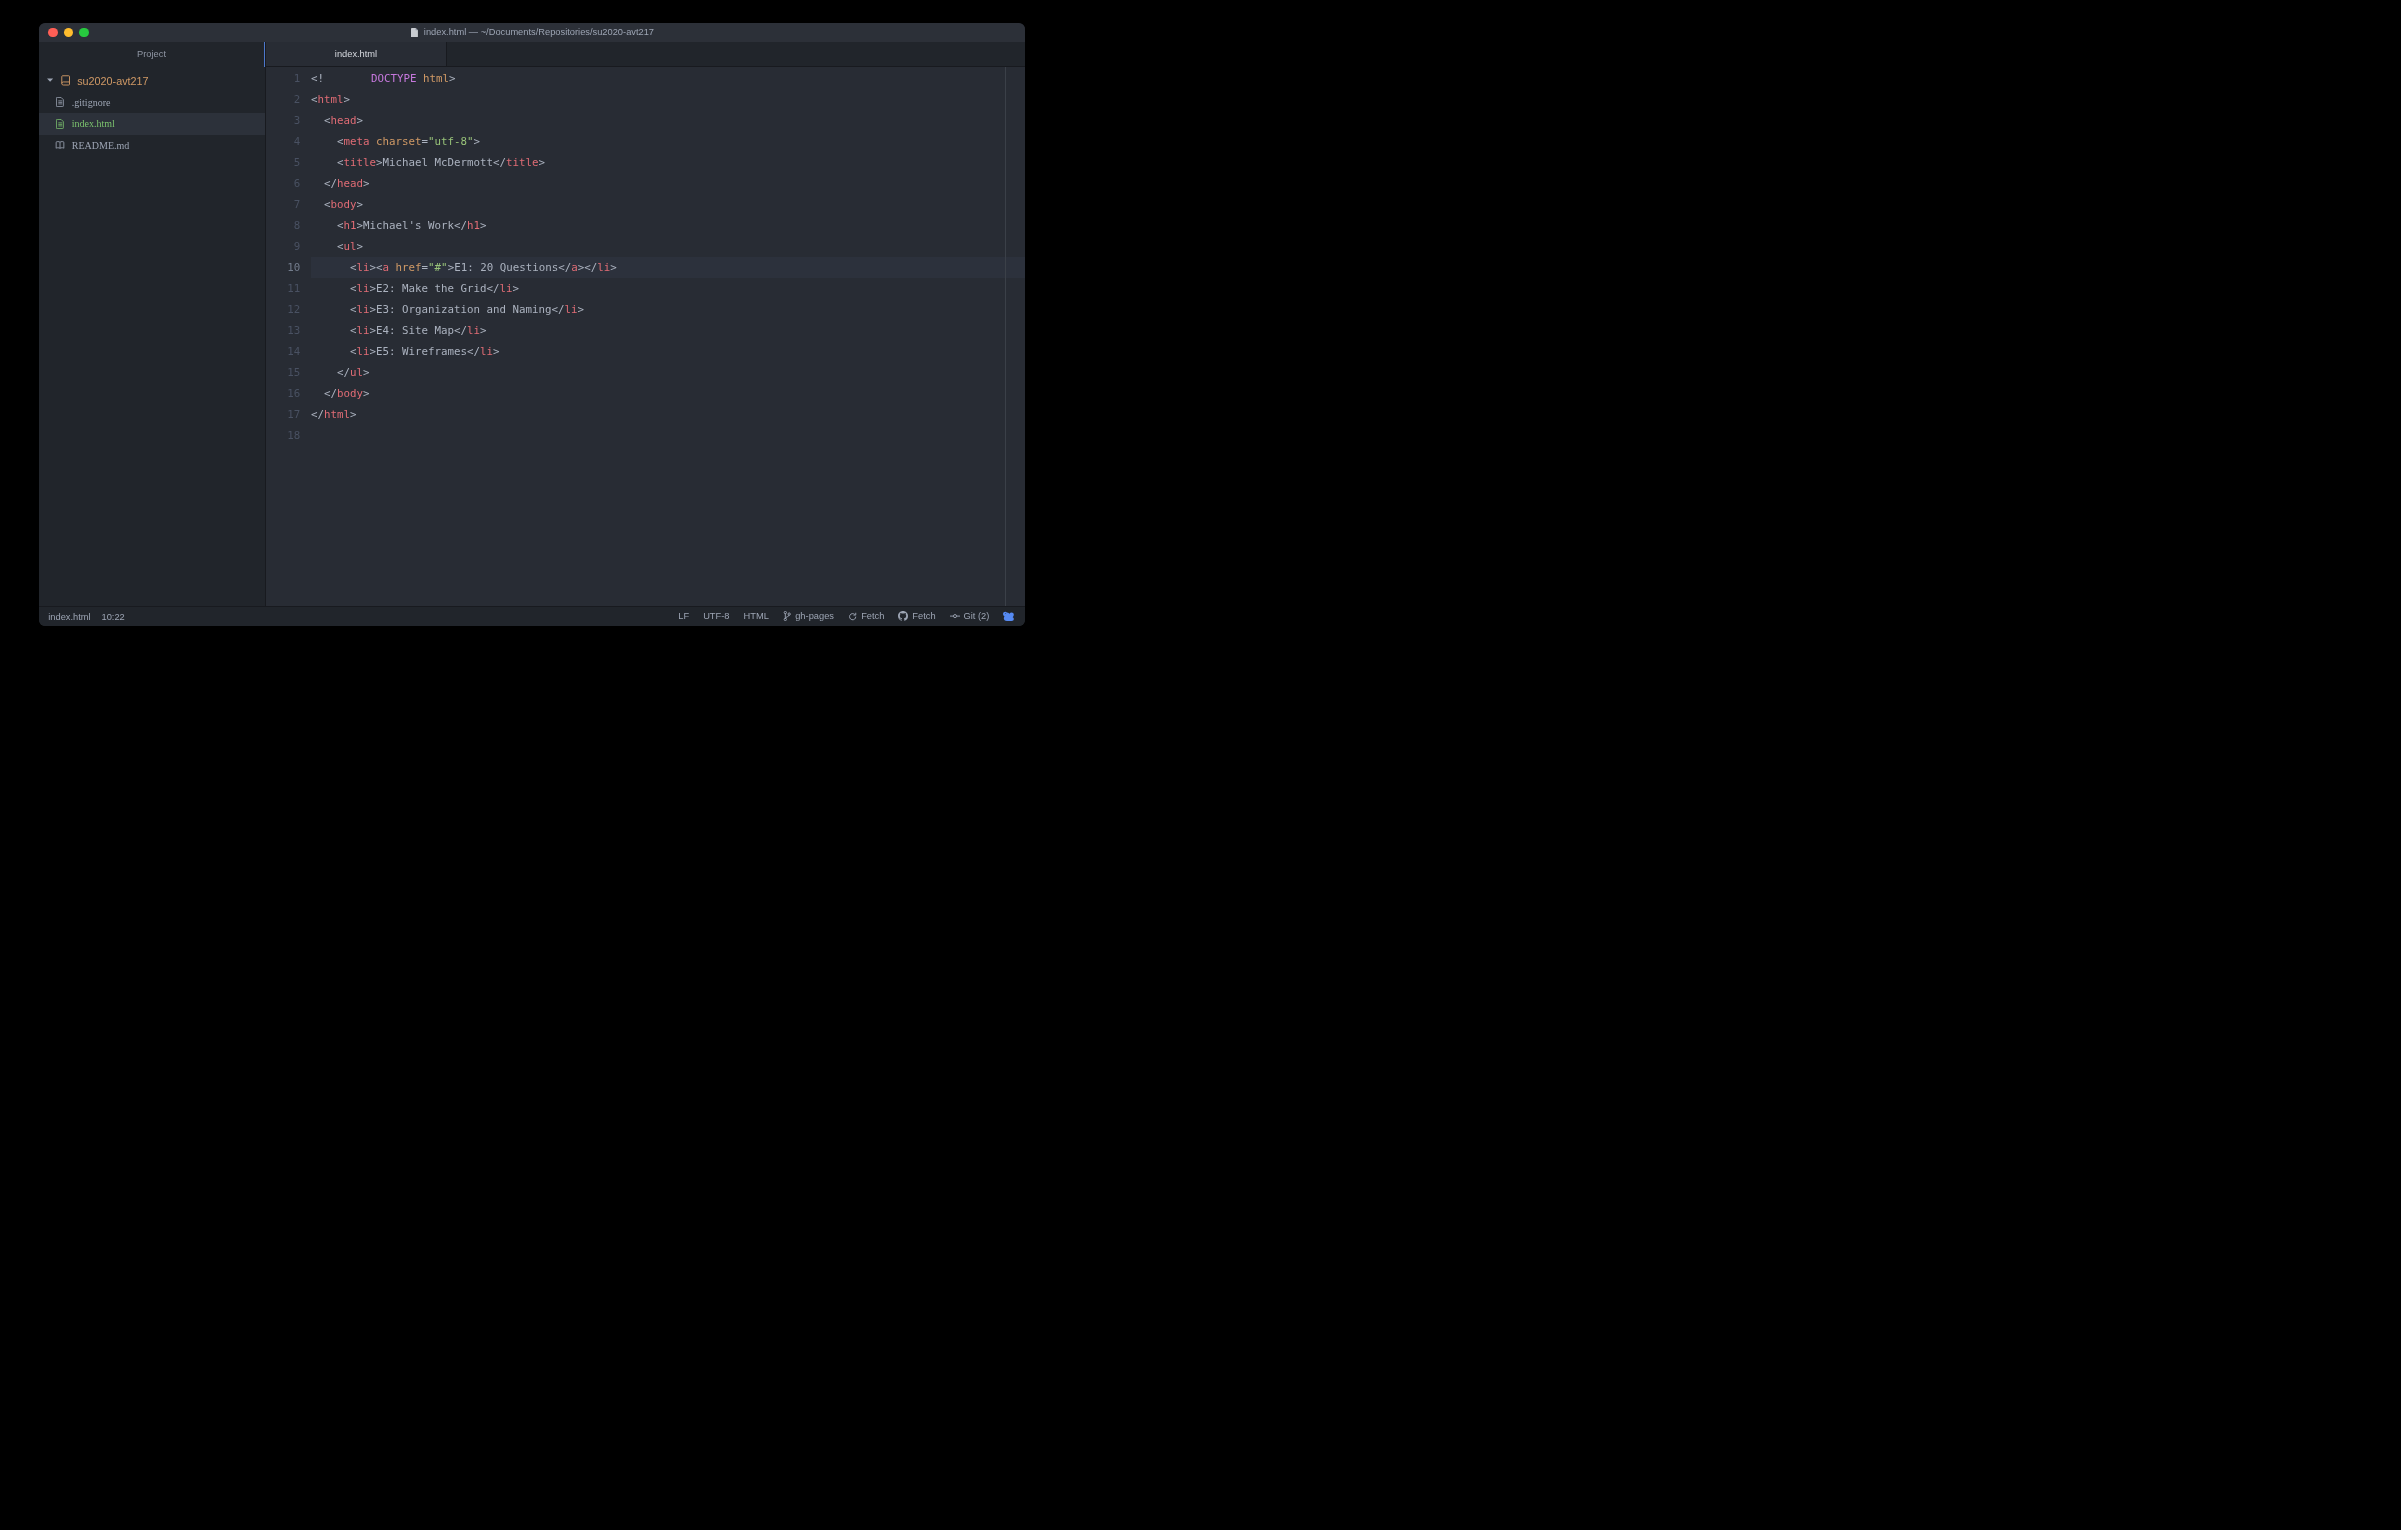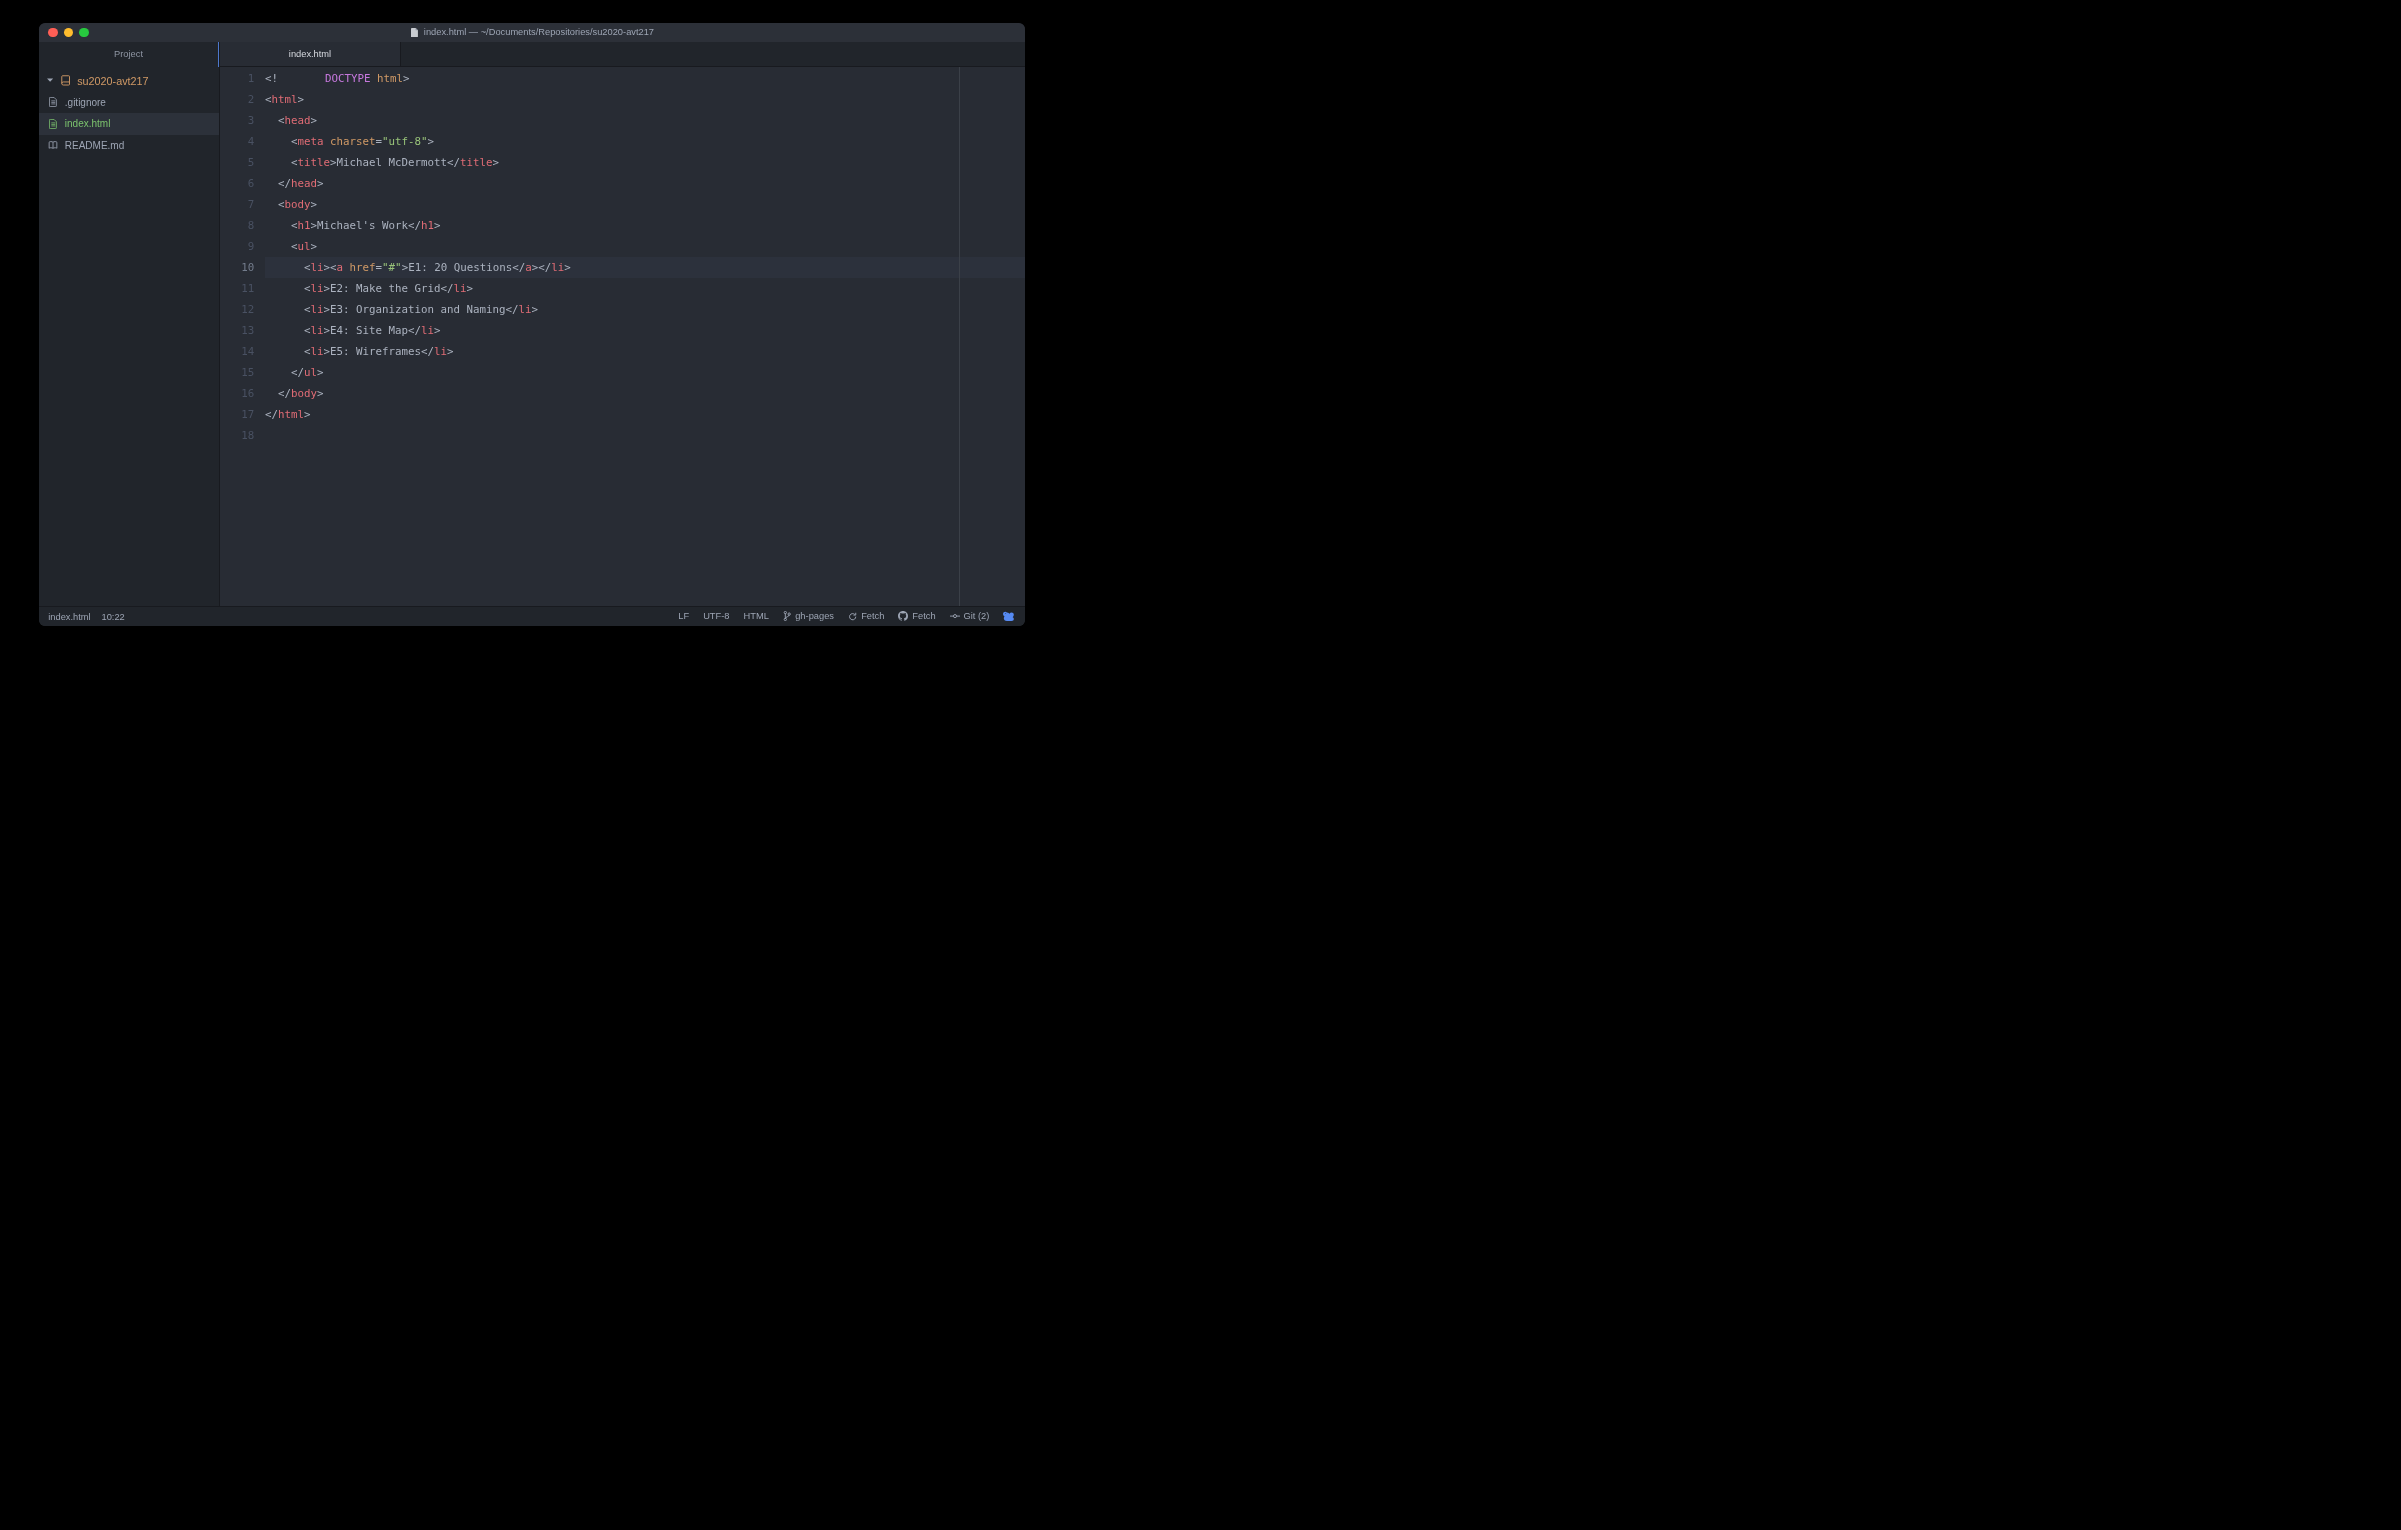--- a/index.html
+++ b/index.html
@@ -59,21 +59,21 @@
   display: inline-flex;
   align-items: center;
   justify-content: center;
 }
 .main {
   flex: 1;
   display: flex;
   overflow: hidden;
 }
 .sidebar {
-  width: 181px;
+  width: 227px;
   background: #21252b;
   display: flex;
   flex-direction: column;
   border-right: 0.8px solid #181a1f;
 }
 .sidebar-header {
   height: 25px;
   display: flex;
   align-items: center;
   justify-content: center;
@@ -94,21 +94,22 @@
   gap: 6px;
   color: #9da5b4;
   font-size: 10px;
   cursor: pointer;
 }
 .tree-item.root {
   color: #d19a66;
   font-size: 10.8px;
 }
 .tree-item.file {
-  padding-left: 9px;
+  padding-left: 16px;
+  font-family: Liberation Serif, serif;
 }
 .tree-item.active {
   background: #2c313a;
   color: #7cc36e;
 }
 .tree-item.file.green { color: #7cc36e; }
 .chevron {
   width: 7.7px;
   display: inline-flex;
   align-items: center;

